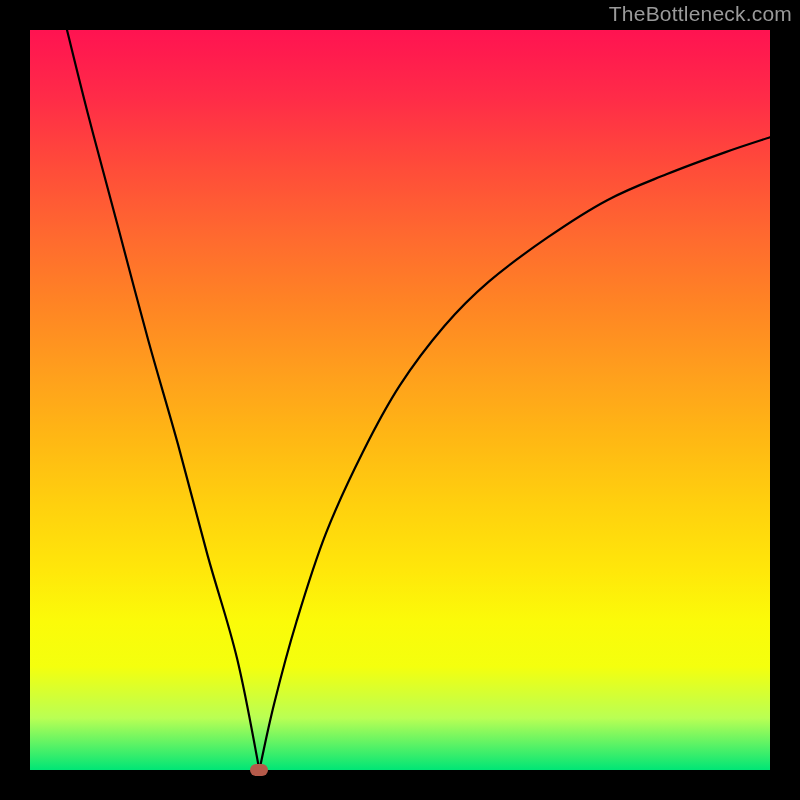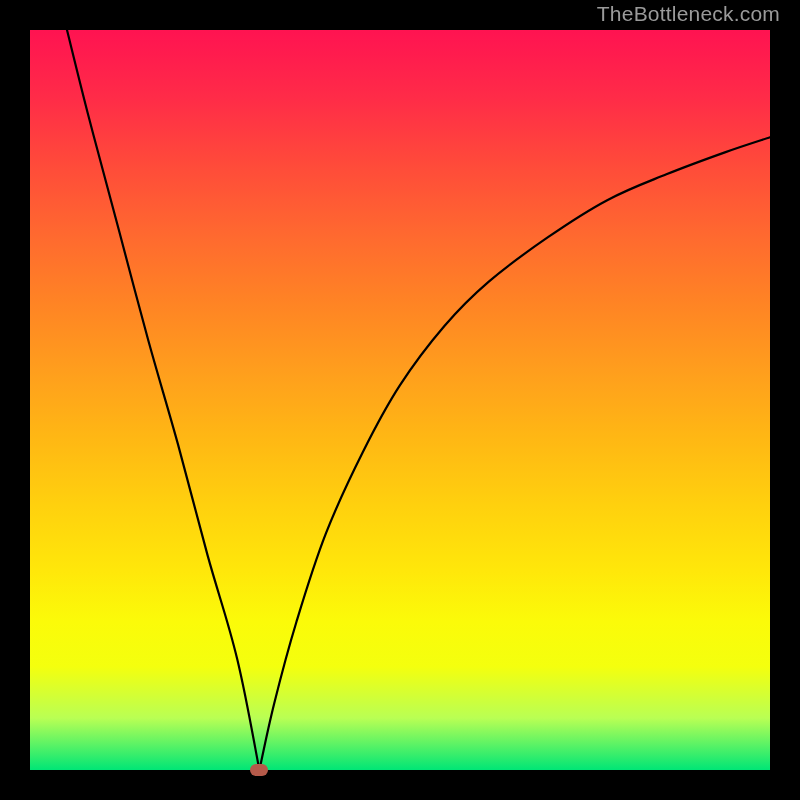--- a/index.html
+++ b/index.html
@@ -35,21 +35,21 @@
       #ffe70a 73%,
       #fbfb09 80%,
       #f4ff0e 86%,
       #b9ff54 93%,
       #00e676 100%
     );
   }
   .watermark {
     position: absolute;
     top: 2px;
-    right: 20px;
+    right: 8px;
     color: #9a9a9a;
     font-size: 21px;
     font-weight: 500;
     letter-spacing: 0.2px;
   }
   svg.curve {
     position: absolute;
     left: 0;
     top: 0;
     width: 740px;

